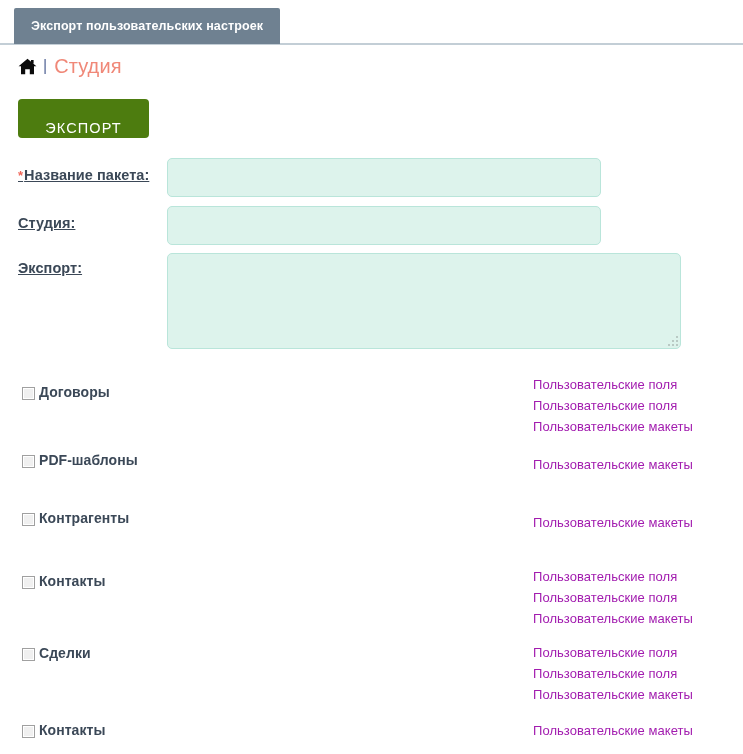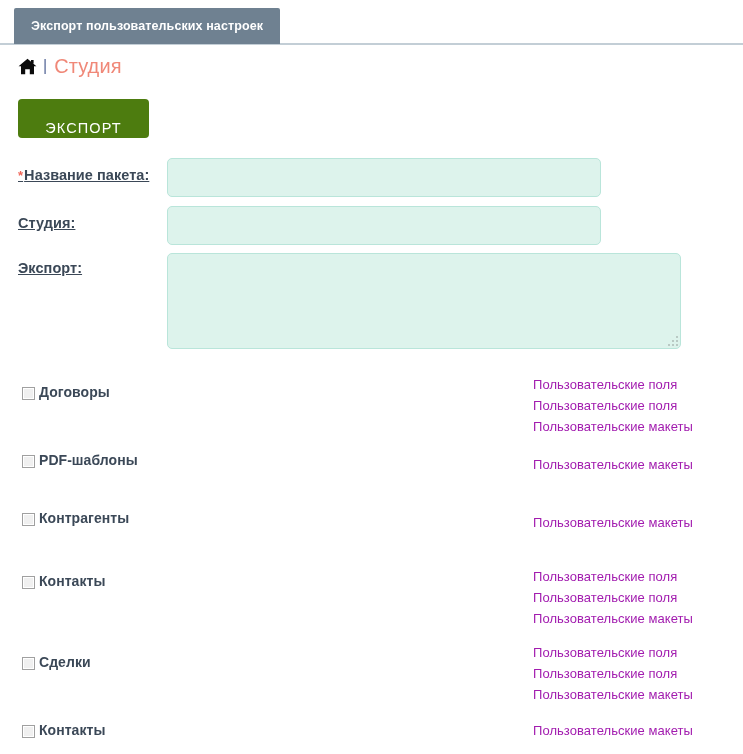--- a/index.html
+++ b/index.html
@@ -313,21 +313,21 @@
           <input type="checkbox" class="cbx" style="">
           <span class="entity-name">Контакты</span>
         </label>
         <div class="entity-right" style="top: 194px;">
           <div class="sub-item">Пользовательские поля</div>
           <div class="sub-item">Пользовательские поля</div>
           <div class="sub-item">Пользовательские макеты</div>
         </div>
       </div>
       <div class="entity-row">
-        <label class="entity-left" style="top: 282px;">
+        <label class="entity-left" style="top: 273px;">
           <input type="checkbox" class="cbx" style="">
           <span class="entity-name">Сделки</span>
         </label>
         <div class="entity-right" style="top: 270px;">
           <div class="sub-item">Пользовательские поля</div>
           <div class="sub-item">Пользовательские поля</div>
           <div class="sub-item">Пользовательские макеты</div>
         </div>
       </div>
       <div class="entity-row">

